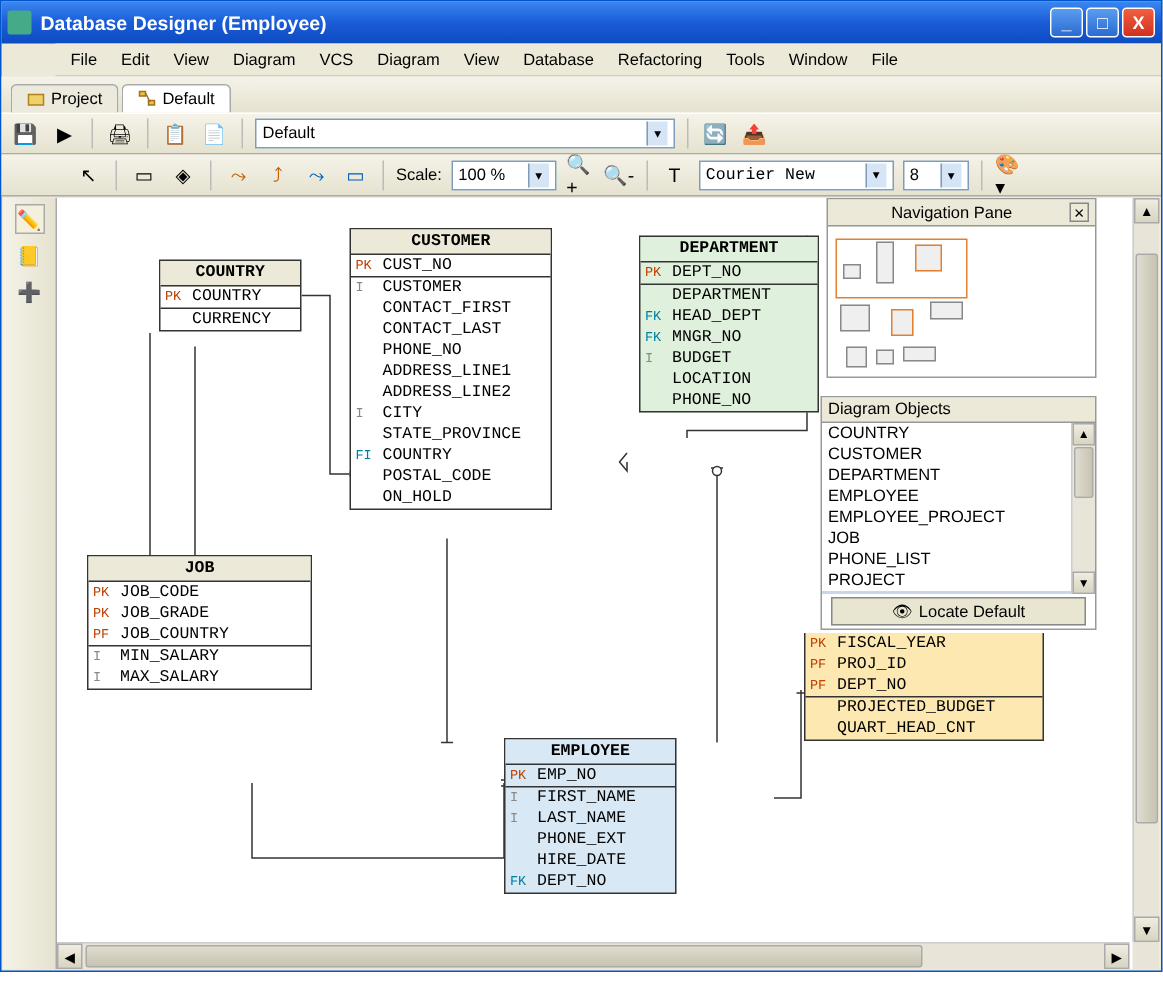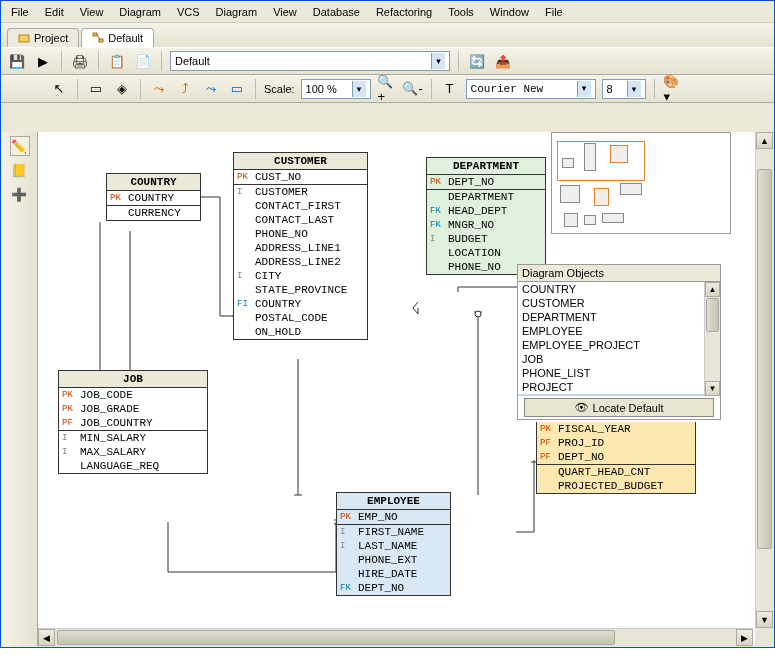--- a/index.html
+++ b/index.html
@@ -5,21 +5,21 @@
 * { box-sizing: border-box; margin: 0; padding: 0; }
 body { font-family: Tahoma, sans-serif; font-size: 11px; background: #fff; width: 775px; height: 658px; overflow: hidden; position: relative; }
 .window { width: 775px; height: 648px; border: 1px solid #0055cc; position: relative; background: #ece9d8; }
 .titlebar { height: 28px; background: linear-gradient(to bottom, #3a87f0, #1a5cd8 50%, #0d4bc0); display: flex; align-items: center; padding: 0 4px; color: #fff; font-weight: bold; font-size: 13px; }
 .titlebar .icon { width: 16px; height: 16px; background: #4a8; margin-right: 6px; border-radius: 2px; }
 .titlebar .title { flex: 1; }
 .winbtn { width: 22px; height: 20px; margin-left: 2px; border: 1px solid #fff; border-radius: 3px; display: flex; align-items: center; justify-content: center; font-weight: bold; font-size: 12px; color: #fff; }
 .winbtn.min { background: linear-gradient(#5a9cf0,#2a6cd0); }
 .winbtn.max { background: linear-gradient(#5a9cf0,#2a6cd0); }
 .winbtn.close { background: linear-gradient(#f06040,#d03020); }
-.menubar { height: 22px; background: #ece9d8; display: flex; align-items: center; padding: 0 6px; gap: 8px; border-bottom: 1px solid #ccc; font-size: 11px; }
+.menubar { height: 22px; background: #ece9d8; display: flex; align-items: center; padding: 0 6px; gap: 8px; border-bottom: 1px solid #ccc; font-size: 11px; margin-left: 36px; }
 .menubar span { cursor: default; padding: 2px 4px; }
 .tabbar { height: 24px; background: linear-gradient(#f5f3e8,#e5e2d0); display: flex; align-items: flex-end; padding: 0 6px; }
 .tab { padding: 3px 10px; border: 1px solid #aaa; border-bottom: none; border-radius: 4px 4px 0 0; margin-right: 2px; background: #eceadc; display: flex; align-items: center; gap: 4px; font-size: 11px; }
 .tab.active { background: #fff; }
 .tabicon { width: 12px; height: 12px; }
 .toolbar { height: 28px; background: linear-gradient(#f5f3e8,#e5e2d0); border-top: 1px solid #fff; border-bottom: 1px solid #aaa; display: flex; align-items: center; padding: 0 6px; gap: 6px; }
 .tbtn { width: 20px; height: 20px; border: 1px solid transparent; display: flex; align-items: center; justify-content: center; font-size: 13px; }
 .sep { width: 1px; height: 20px; background: #bbb; margin: 0 2px; }
 .combo { height: 20px; border: 1px solid #7f9db9; background: #fff; display: flex; align-items: center; padding: 0 4px; font-size: 11px; }
 .combo .arrow { margin-left: auto; width: 14px; height: 16px; background: #d5e5f5; border-left: 1px solid #7f9db9; display: flex; align-items: center; justify-content: center; font-size: 9px; }
@@ -59,20 +59,27 @@
 svg.relsvg { position: absolute; left: 0; top: 0; pointer-events: none; }
 .smallvscroll { width: 16px; background: #e8e5d8; border-left: 1px solid #ccc; display:flex; flex-direction:column; }
 .smallvscroll .sbtn { height:15px; background:linear-gradient(#f0ece0,#d8d4c0); border:1px solid #aaa; font-size:8px; display:flex; align-items:center; justify-content:center;}
 .smallvscroll .strack{ flex:1; }
 .smallvscroll .sthumb{ background:linear-gradient(to right,#e0dcd0,#c8c4b0); border:1px solid #aaa; margin:1px; height:40%; border-radius:2px;}
 </style>
 </head>
 <body>
 
 <div class="window">
+  <div class="titlebar">
+    <div class="icon"></div>
+    <div class="title">Database Designer  (Employee)</div>
+    <div class="winbtn min">_</div>
+    <div class="winbtn max">□</div>
+    <div class="winbtn close">X</div>
+  </div>
 
   <div class="menubar">
     <span>File</span>
     <span>Edit</span>
     <span>View</span>
     <span>Diagram</span>
     <span>VCS</span>
     <span>Diagram</span>
     <span>View</span>
     <span>Database</span>
@@ -300,24 +307,20 @@
             </div>
             <div class="esep"></div>
             <div class="erow">
               <div class="ekey idx">I</div>
               <div>MIN_SALARY</div>
             </div>
             <div class="erow">
               <div class="ekey idx">I</div>
               <div>MAX_SALARY</div>
             </div>
-            <div class="erow">
-              <div class="ekey"></div>
-              <div>LANGUAGE_REQ</div>
-            </div>
           </div>
       </div>
 
       <div class="entity blue" style="left:298px; top:360px; width:115px">
         <div class="ehdr">EMPLOYEE</div>
         <div id="ent-employee">
             <div class="erow">
               <div class="ekey">PK</div>
               <div>EMP_NO</div>
             </div>
@@ -357,45 +360,49 @@
             </div>
             <div class="erow">
               <div class="ekey">PF</div>
               <div>DEPT_NO</div>
             </div>
           </div>
         <div class="esep"></div>
         <div id="ent-proj2">
             <div class="erow">
               <div class="ekey"></div>
+              <div>PROJECTED_BUDGET</div>
+            </div>
+            <div class="erow">
+              <div class="ekey"></div>
               <div>QUART_HEAD_CNT</div>
             </div>
-            <div class="erow">
-              <div class="ekey"></div>
-              <div>PROJECTED_BUDGET</div>
-            </div>
           </div>
       </div>
 
       <div class="navpane" style="right:22px; top:0px; width:180px">
+        <div class="nhdr">
+          <span style="flex:1">Navigation Pane</span>
+          <span style="border:1px solid #888; width:13px; height:13px; display:flex;align-items:center;justify-content:center;font-size:9px">✕</span>
+        </div>
         <div class="nbody">
           <div class="mini" style="left:10px;top:25px;width:12px;height:10px"></div>
           <div class="mini" style="left:32px;top:10px;width:12px;height:28px"></div>
           <div class="mini sel" style="left:58px;top:12px;width:18px;height:18px"></div>
           <div class="mini" style="left:8px;top:52px;width:20px;height:18px"></div>
           <div class="mini sel" style="left:42px;top:55px;width:15px;height:18px"></div>
           <div class="mini" style="left:68px;top:50px;width:22px;height:12px"></div>
           <div class="mini" style="left:12px;top:80px;width:14px;height:14px"></div>
           <div class="mini" style="left:32px;top:82px;width:12px;height:10px"></div>
           <div class="mini" style="left:50px;top:80px;width:22px;height:10px"></div>
           <div style="position:absolute;left:5px;top:8px;width:88px;height:40px;border:1px solid #e08030"></div>
         </div>
       </div>
 
-      <div class="dpanel" style="right:32px; top:132px; width:204px; height:156px">
+      <div class="dpanel" style="right:22px; top:132px; width:184px; height:156px">
         <div class="dhdr">Diagram Objects</div>
         <div style="display:flex;flex:1;overflow:hidden">
           <div class="dlist" id="dobj-list" style="flex:1">
               <div class="ditem">COUNTRY</div>
               <div class="ditem">CUSTOMER</div>
               <div class="ditem">DEPARTMENT</div>
               <div class="ditem">EMPLOYEE</div>
               <div class="ditem">EMPLOYEE_PROJECT</div>
               <div class="ditem">JOB</div>
               <div class="ditem">PHONE_LIST</div>

